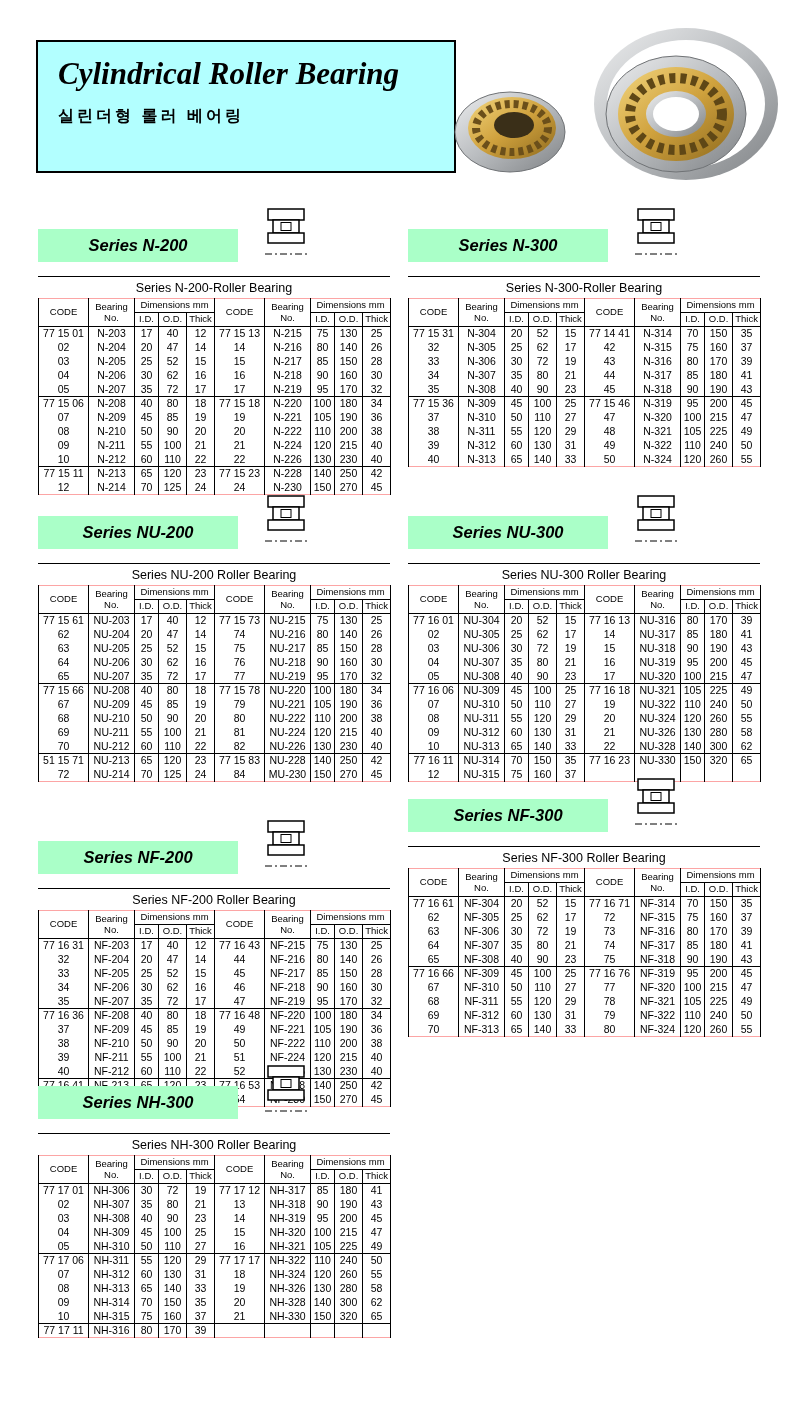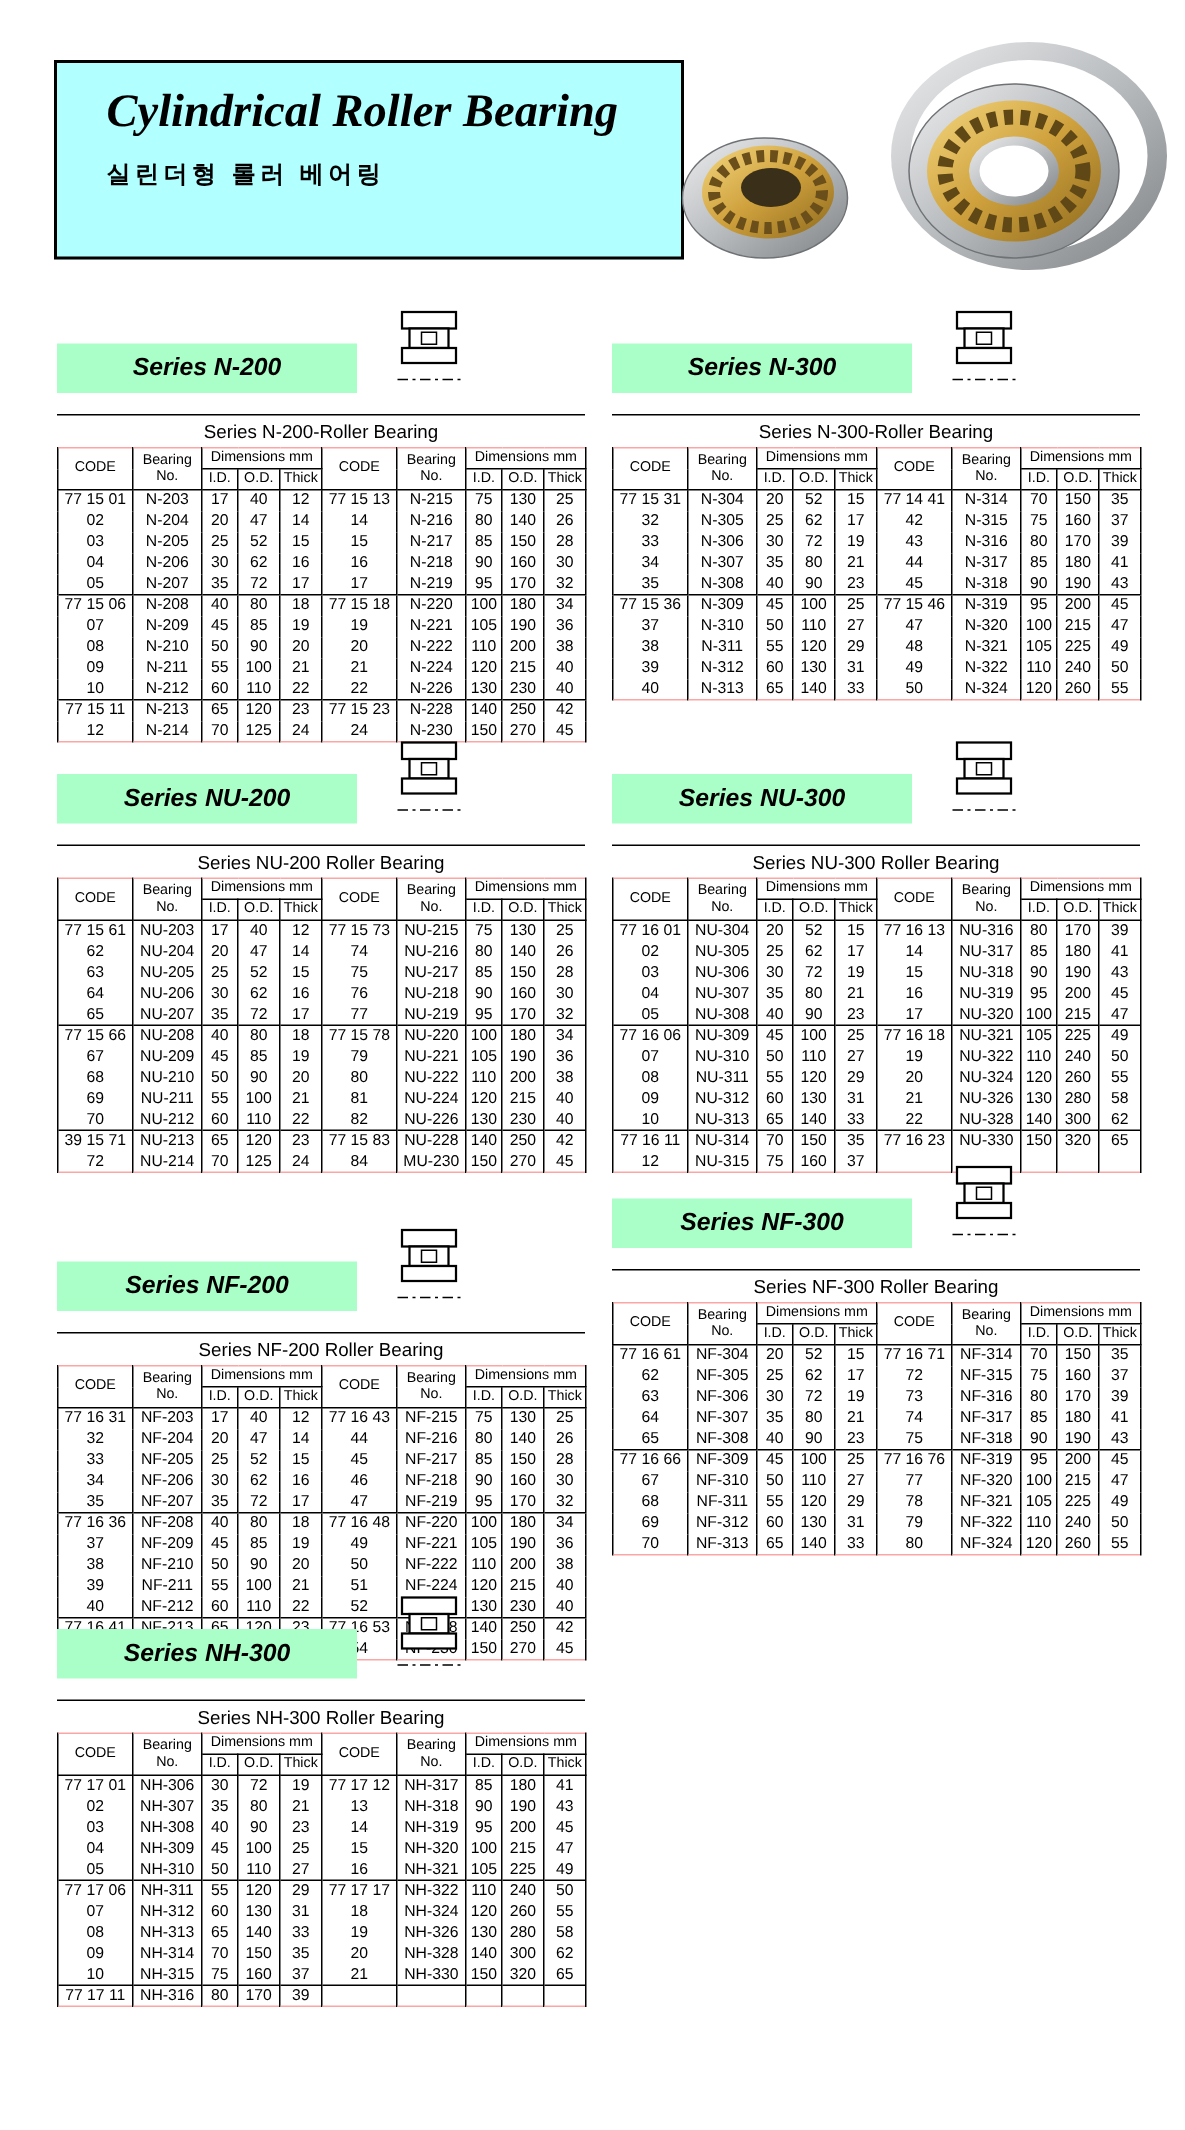--- a/index.html
+++ b/index.html
@@ -5,21 +5,21 @@
   * { box-sizing: border-box; }
   html,body { margin:0; padding:0; background:#fff; }
   .page {
     position:relative; width:790px; height:1420px; background:#fff;
     font-family:"Liberation Sans", sans-serif; color:#000; overflow:hidden;
   }
 
   
   .title-box {
     position:absolute; left:36px; top:40px; width:420px; height:133px;
-    background:var(--title-bg,#b2ffff); border:2px solid #000; padding:13px 33px;
+    background:var(--title-bg,#b2ffff); border:2px solid #000; padding:13px 20px;
   }
   .title-en {
     font-family:"Liberation Serif", serif; font-style:italic; font-weight:bold;
     font-size:31px; line-height:1.25; white-space:nowrap;
   }
   .title-ko { font-weight:bold; font-size:16px; margin-top:12px; letter-spacing:3px; }
   .photos { position:absolute; left:448px; top:20px; width:332px; height:172px; }
 
   
   .series-block { position:absolute; width:352px; }
@@ -652,21 +652,21 @@
                 <td class="num-cell">22</td>
                 <td class="code-cell">82</td>
                 <td class="bearing-cell">NU-226</td>
                 <td class="num-cell">130</td>
                 <td class="num-cell">230</td>
                 <td class="num-cell">40</td>
               </tr>
             </tbody>
             <tbody>
               <tr>
-                <td class="code-cell">39 15 71</td>
+                <td class="code-cell">51 15 71</td>
                 <td class="bearing-cell">NU-213</td>
                 <td class="num-cell">65</td>
                 <td class="num-cell">120</td>
                 <td class="num-cell">23</td>
                 <td class="code-cell">77 15 83</td>
                 <td class="bearing-cell">NU-228</td>
                 <td class="num-cell">140</td>
                 <td class="num-cell">250</td>
                 <td class="num-cell">42</td>
               </tr>

